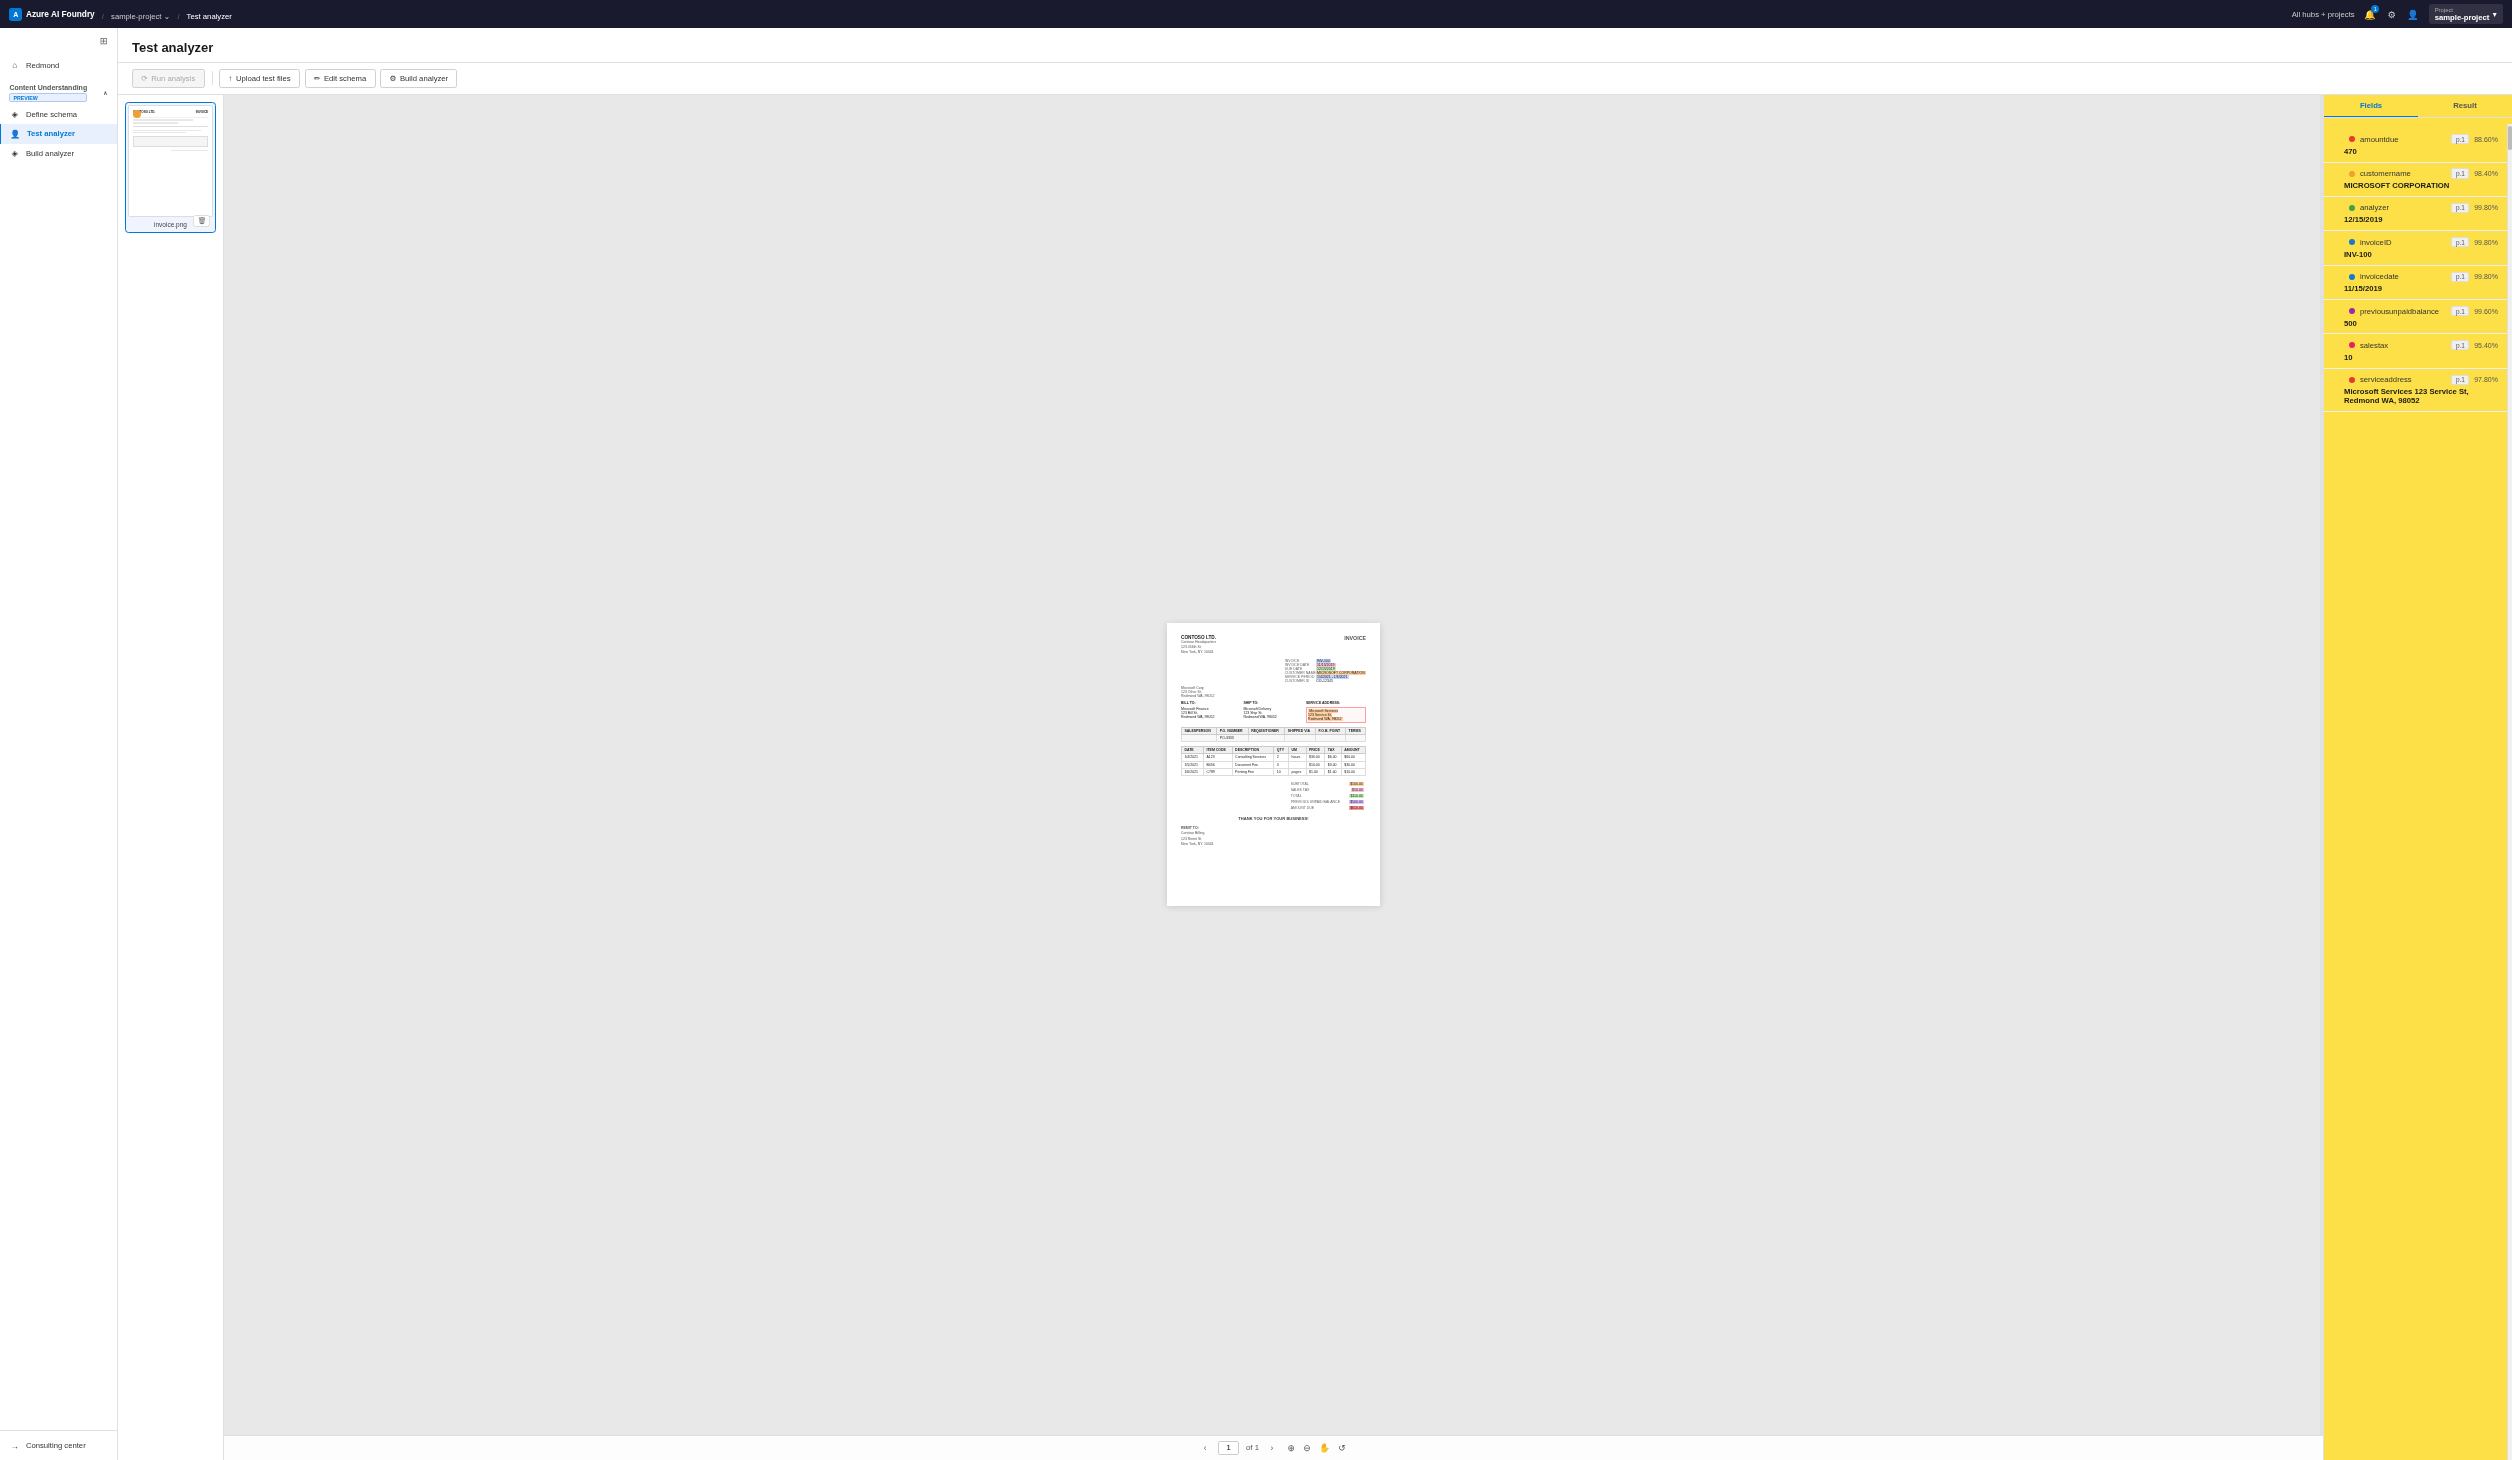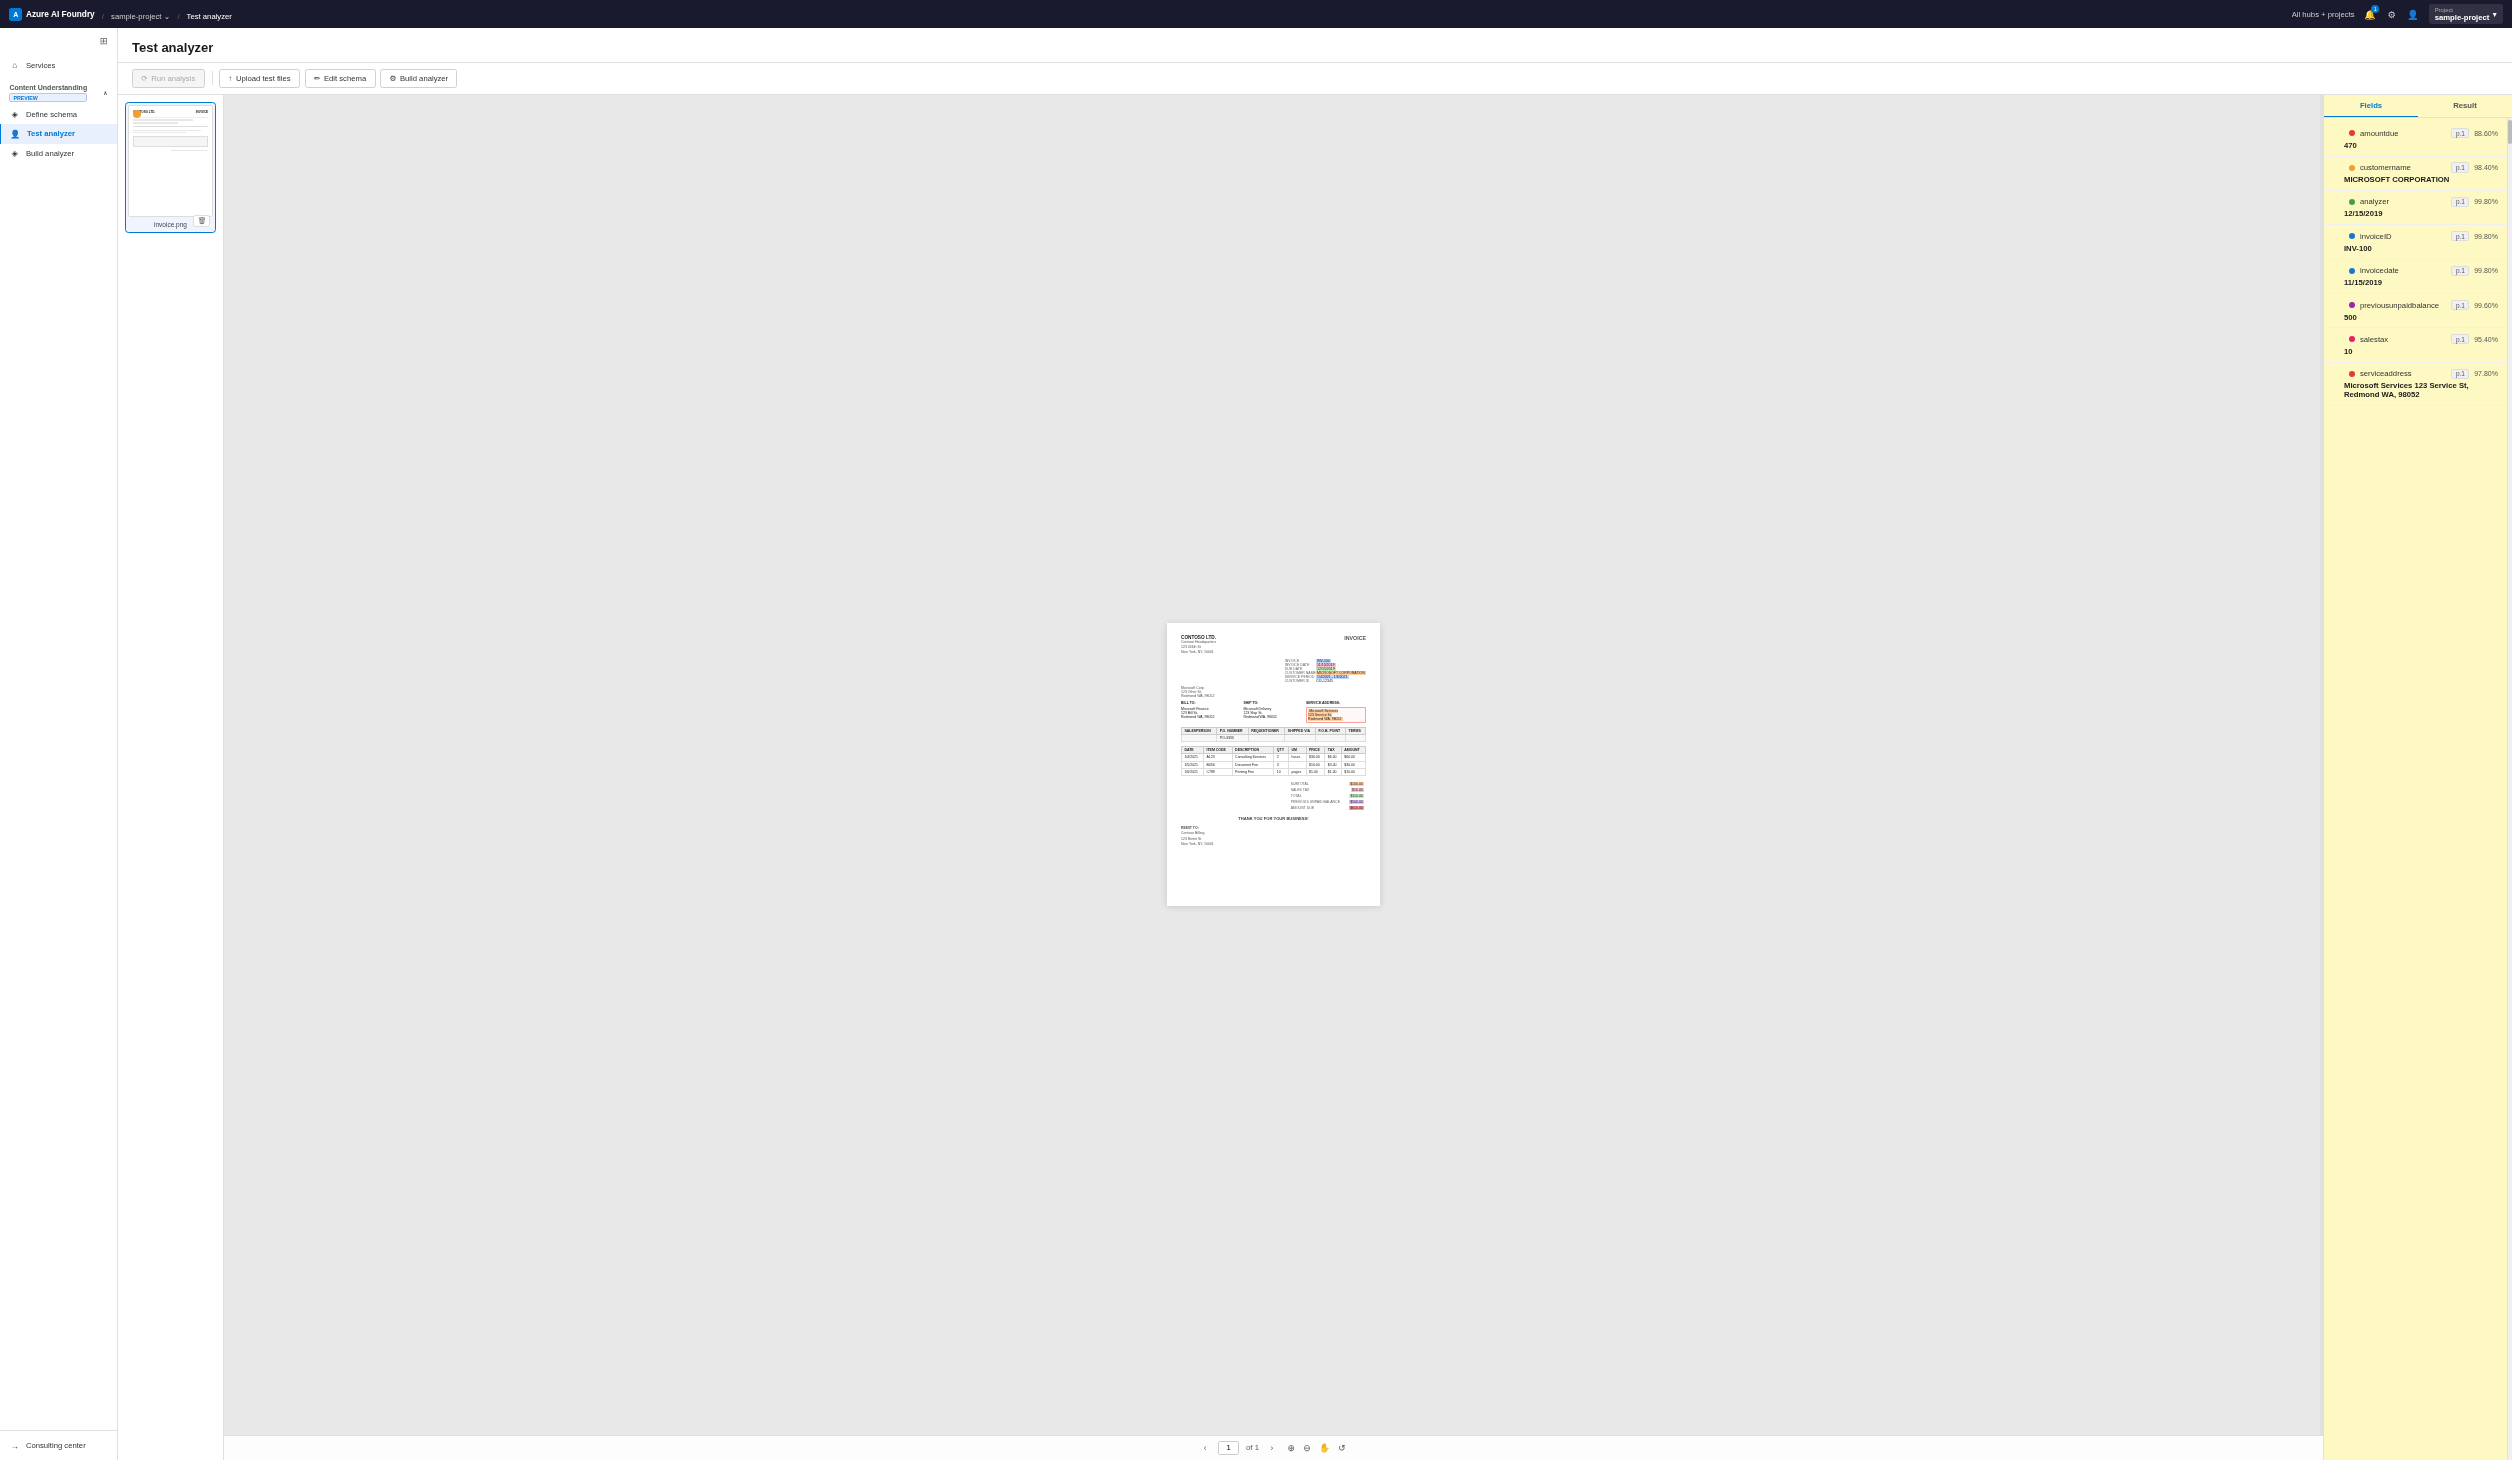--- a/index.html
+++ b/index.html
@@ -67,21 +67,21 @@
     .preview-doc { flex: 1; display: flex; align-items: center; justify-content: center; width: 100%; overflow: auto; padding: 11.8px; }
     .doc-page { background: #fff; box-shadow: 0 1.2px 7px rgba(0,0,0,0.15); width: 213px; min-height: 283px; padding: 11.8px 14px; font-size: 4.1px; position: relative; }
     .preview-footer { display: flex; align-items: center; justify-content: center; gap: 7px; background: rgba(255,255,255,0.9); padding: 4.7px 9.4px; width: 100%; border-top: 0.6px solid #ddd; }
     .page-nav-btn { background: none; border: none; cursor: pointer; font-size: 8.3px; color: #555; padding: 2.4px 4.7px; border-radius: 2.4px; }
     .page-number-input { width: 21px; text-align: center; border: 0.6px solid #ccc; border-radius: 1.8px; padding: 1.2px 2.4px; font-size: 7.7px; }
     .page-of-label { font-size: 7.7px; color: #555; }
     .preview-tools { display: flex; gap: 3.5px; }
     .preview-tool-btn { background: none; border: none; cursor: pointer; font-size: 8.9px; color: #555; padding: 2.4px; }
 
     
-    .fields-panel { width: 189px; background: #fef9c3; border-left: 0.6px solid #e0e0e0; display: flex; flex-direction: column; flex-shrink: 0; }
+    .fields-panel { width: 189px; background: #fde047; border-left: 0.6px solid #e0e0e0; display: flex; flex-direction: column; flex-shrink: 0; gap: 6px; }
     .fields-tabs { display: flex; border-bottom: 0.6px solid #e0e0e0; }
     .fields-tab { flex: 1; text-align: center; padding: 5.9px; font-size: 7.7px; cursor: pointer; color: #555; border-bottom: 1.2px solid transparent; font-weight: bold; }
     .fields-tab.active { color: #0078d4; font-weight: 600; border-bottom: 1.2px solid #0078d4; }
     .fields-list { flex: 1; overflow-y: auto; padding: 4.7px 0; }
     .field-item { padding: 5.9px 9.4px; border-bottom: 0.6px solid #f0f0f0; }
     .field-header { display: flex; align-items: center; gap: 4.7px; margin-bottom: 2.4px; padding-left: 16px; }
     .field-dot { width: 5.9px; height: 5.9px; border-radius: 50%; flex-shrink: 0; }
     .field-name { font-size: 7.7px; color: #333; font-weight: 500; flex: 1; }
     .field-page-badge { background: #f0f0f0; color: #555; font-size: 6.5px; padding: 0.6px 3.5px; border-radius: 1.8px; border: 0.6px solid #ddd; }
     .field-confidence { font-size: 7px; color: #555; margin-left: auto; }
@@ -149,21 +149,21 @@
 <div class="app-layout">
 
   <aside class="sidebar">
     <div class="sidebar-toggle">
       <button class="sidebar-toggle-btn">⊞</button>
     </div>
 
     <div class="sidebar-section">
       <div class="sidebar-item">
         <span class="item-icon">⌂</span>
-        <span>Services</span>
+        <span>Redmond</span>
       </div>
     </div>
 
     <div class="sidebar-section">
       <div class="sidebar-group-label">
         <div style="display:flex;flex-direction:column;gap:1.8px;">
           <span>Content Understanding</span>
           <span class="sidebar-preview-badge">PREVIEW</span>
         </div>
         <span class="expand-icon">∧</span>

